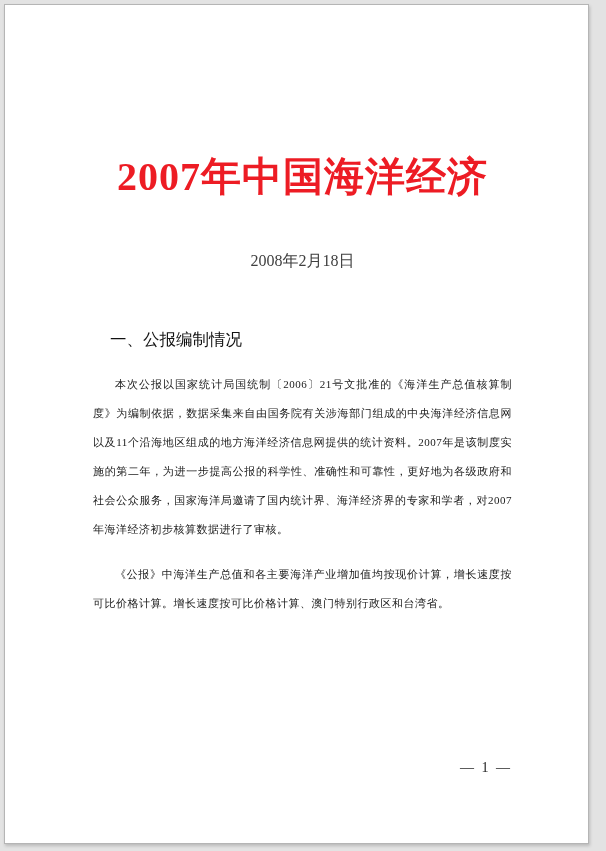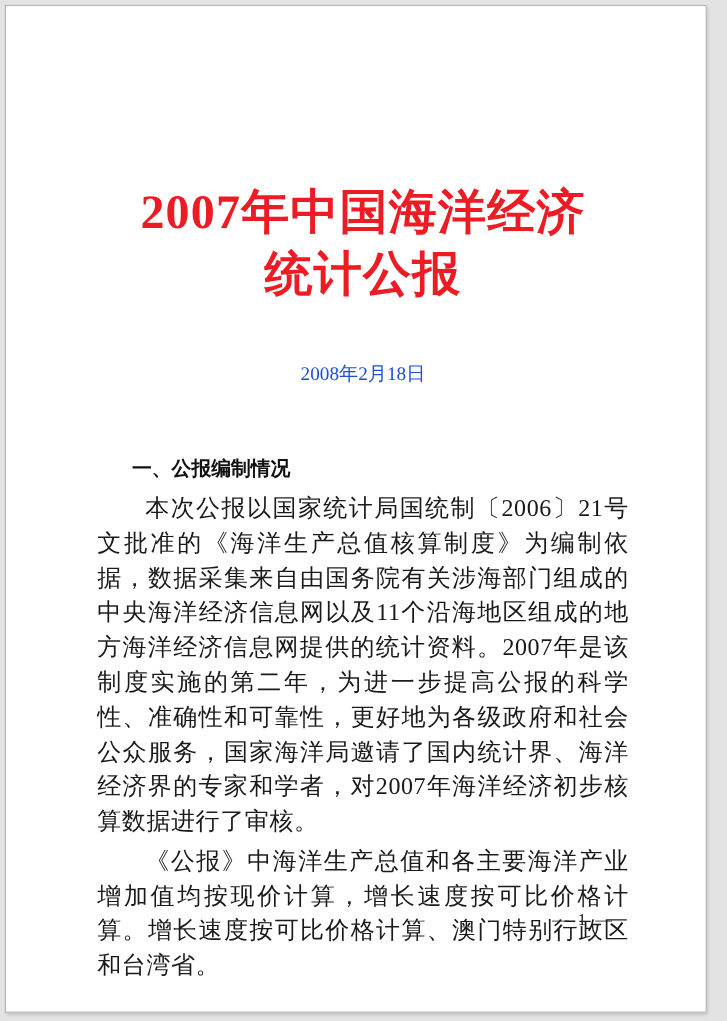--- a/index.html
+++ b/index.html
@@ -24,55 +24,54 @@
     text-align: center;
     font-size: 40px; line-height: 52px;
     font-weight: bold;
     color: #ed1c24;
     letter-spacing: 1px;
   }
   .doc-date {
     margin: 46px 0 16px;
     text-align: center;
     font-size: 16px; line-height: 24px;
-    color: #1d4ed8;
+    color: #404040;
   }
   .body-text { margin-top: 52px; }
   .sec-heading {
     margin: 0;
     font-family: "Liberation Sans", "DejaVu Sans", sans-serif;
     font-size: 16.5px; line-height: 29px;
-    font-weight: bold;
+    font-weight: normal;
     color: #111111;
     text-indent: 2em;
   }
   .para {
-    margin: 4px;
-    font-size: 20px; line-height: 29px;
+    margin: 16px;
+    font-size: 11px; line-height: 29px;
     color: #1a1a1a;
     text-align: justify;
     text-indent: 2em;
     letter-spacing: 0.5px;
   }
   .page-number {
     position: absolute; right: 76px; top: 753px;
     font-size: 14px; line-height: 20px;
     color: #222222;
     letter-spacing: 2px;
   }
 </style>
 </head>
 <body>
 
 <div class="viewer">
   <div class="page">
     <div class="content">
       <h1 class="doc-title">
         <span>2007年中国海洋经济</span><br>
-        <span>统计公报</span>
       </h1>
       <p class="doc-date">2008年2月18日</p>
       <div class="body-text">
         <h2 class="sec-heading">一、公报编制情况</h2>
         <p class="para">本次公报以国家统计局国统制〔2006〕21号文批准的《海洋生产总值核算制度》为编制依据，数据采集来自由国务院有关涉海部门组成的中央海洋经济信息网以及11个沿海地区组成的地方海洋经济信息网提供的统计资料。2007年是该制度实施的第二年，为进一步提高公报的科学性、准确性和可靠性，更好地为各级政府和社会公众服务，国家海洋局邀请了国内统计界、海洋经济界的专家和学者，对2007年海洋经济初步核算数据进行了审核。</p>
         <p class="para">《公报》中海洋生产总值和各主要海洋产业增加值均按现价计算，增长速度按可比价格计算。增长速度按可比价格计算、澳门特别行政区和台湾省。</p>
       </div>
     </div>
     <div class="page-number">— 1 —</div>
   </div>

